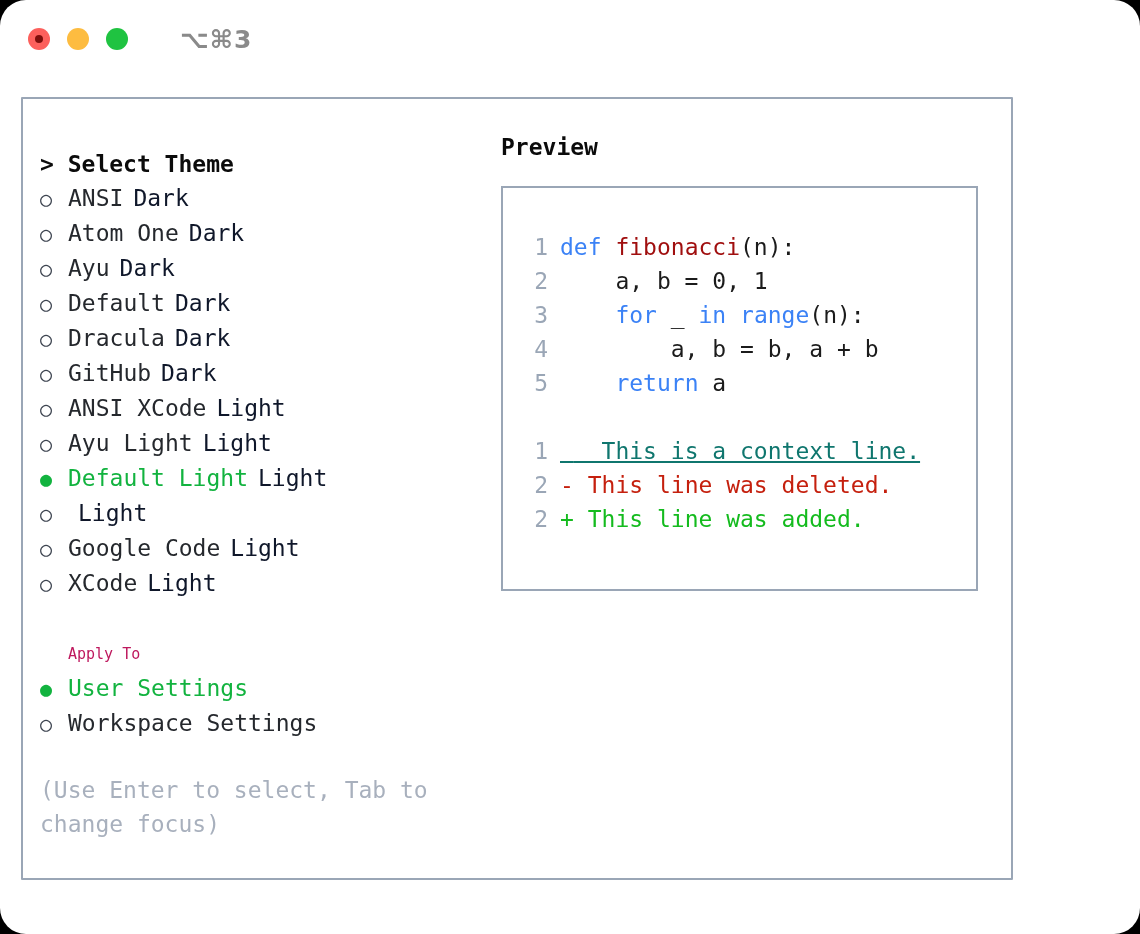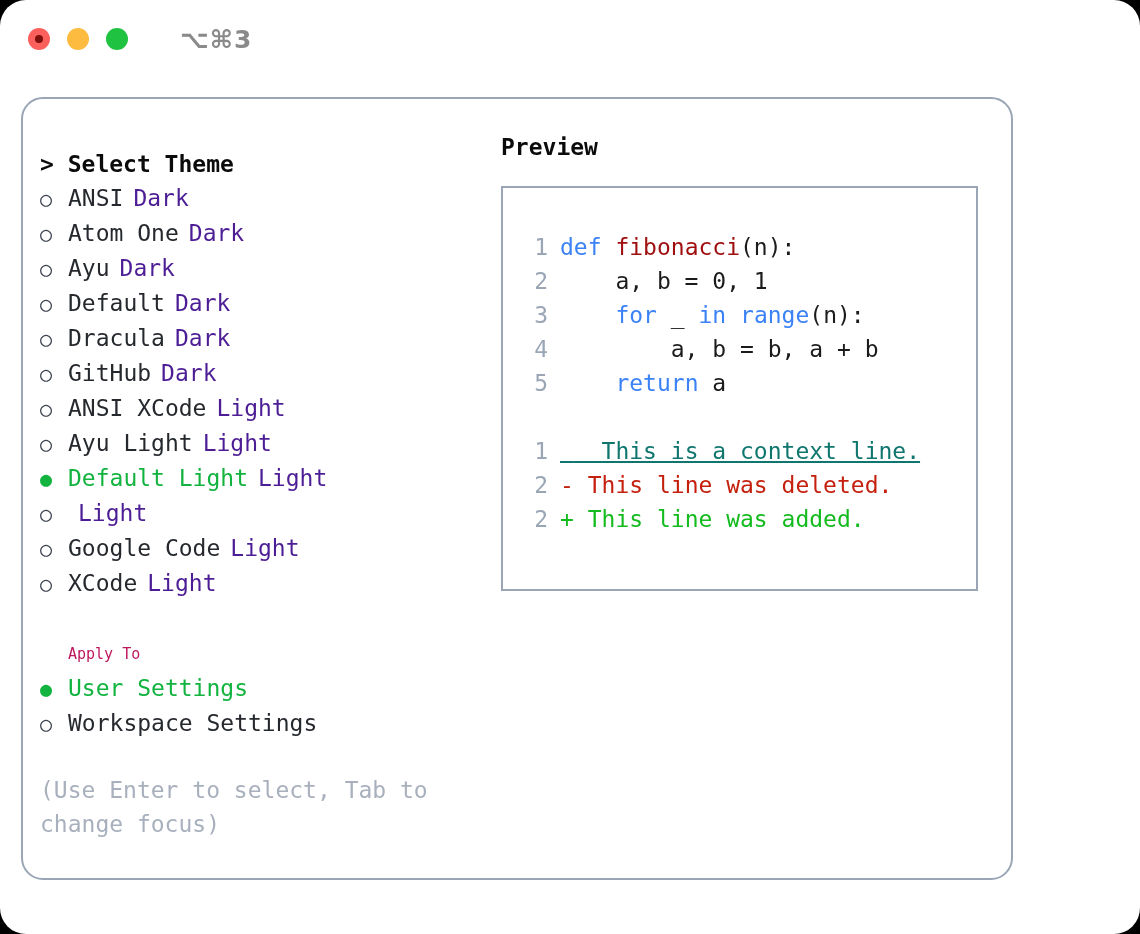--- a/index.html
+++ b/index.html
@@ -70,21 +70,21 @@
   }
 
   
   .panel {
     position: absolute;
     left: 21px;
     top: 97px;
     width: 992px;
     height: 783px;
     border: 2px solid #9aa6b6;
-    border-radius: 22px;
+    border-radius: 1px;
     box-sizing: border-box;
     background: #ffffff;
   }
 
   .panel-inner {
     position: absolute;
     left: 0; top: 0;
     width: 100%; height: 100%;
     display: flex;
   }
@@ -126,21 +126,21 @@
   .bullet {
     width: 28px;
     flex: 0 0 28px;
     font-size: 20px;
     color: #3d4450;
   }
   .opt-row.selected .bullet { color: #12b33f; }
   .opt-label { color: #25282d; }
   .opt-row.selected .opt-label { color: #12b33f; }
   .opt-tag {
-    color: #4c1d95;
+    color: #0f172a;
     margin-left: 10px;
   }
 
   .spacer-lg { height: 36px; }
   .spacer-md { height: 32px; }
 
   .hint {
     font-size: 23px;
     line-height: 34px;
     color: #a8b0bd;

